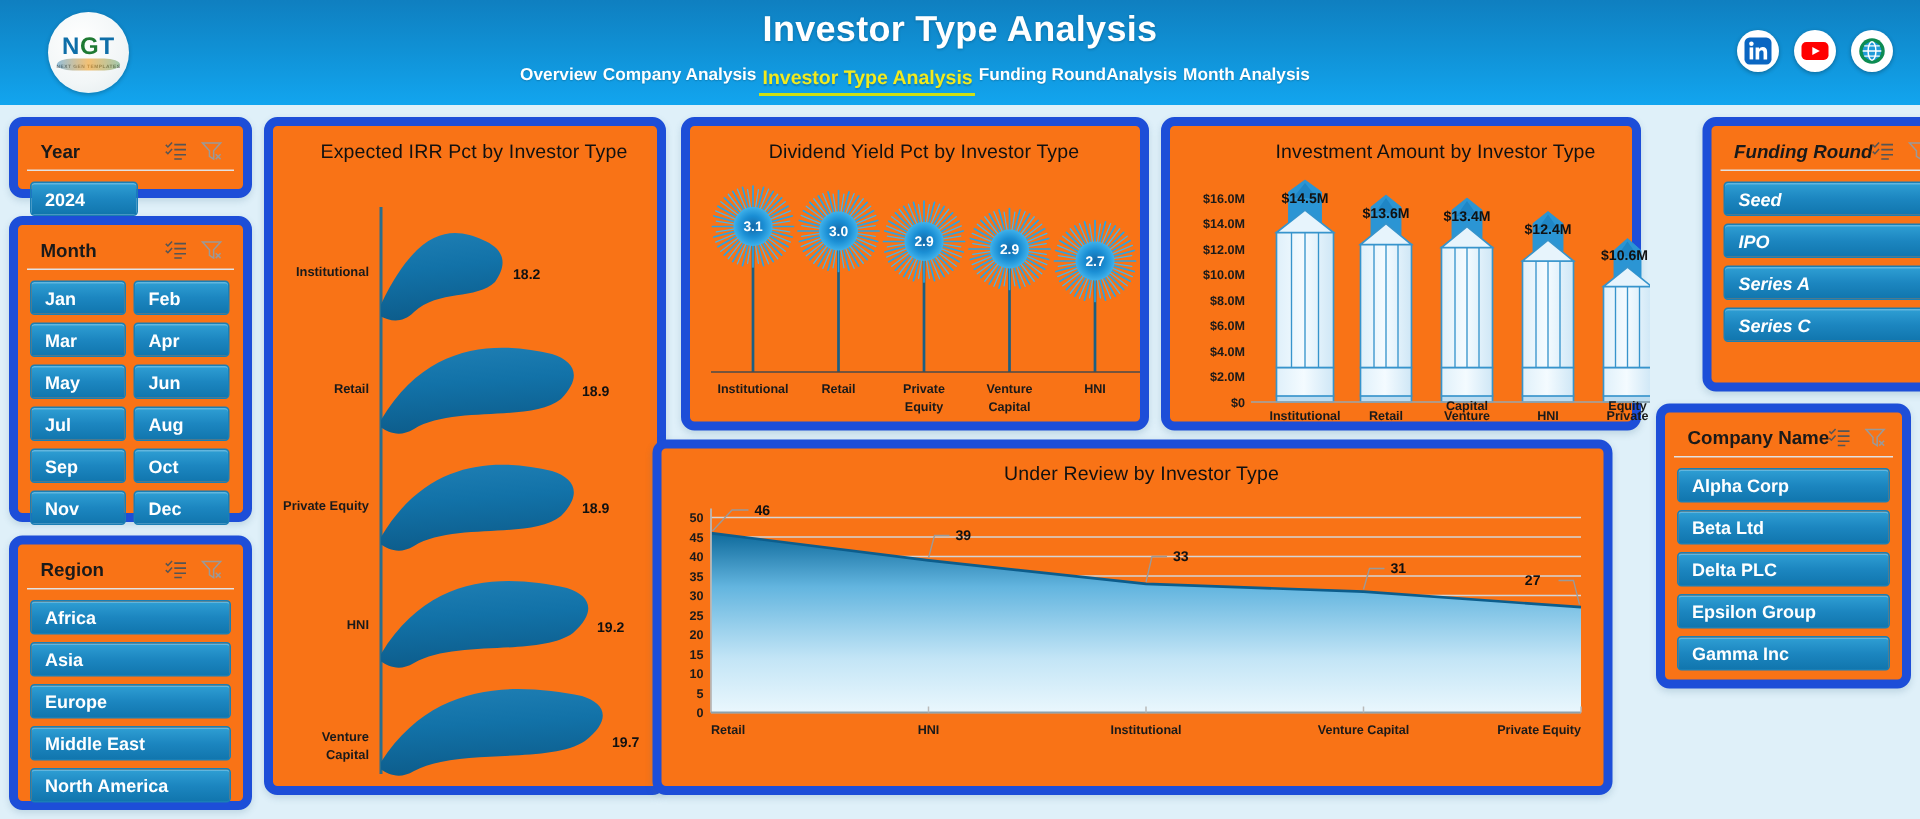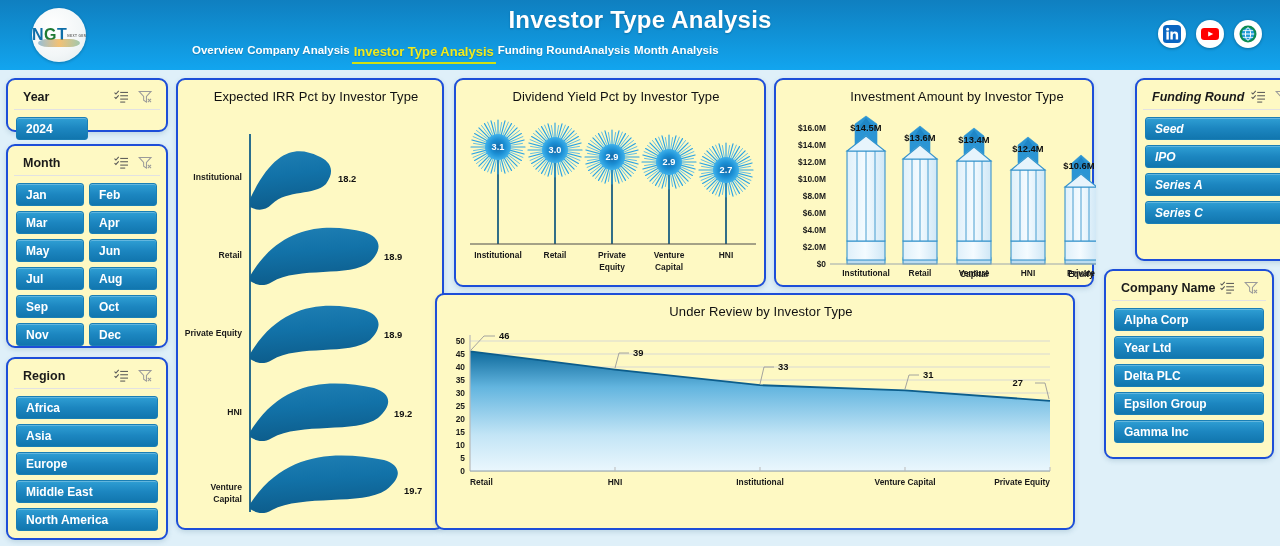--- a/index.html
+++ b/index.html
@@ -14,21 +14,21 @@
   
   .header {
     position: absolute; left: 0; top: 0; width: 1280px; height: 70px;
     background: linear-gradient(180deg, #0f7fc0 0%, #1090d4 45%, #12a5ef 100%);
   }
   .logo {
     position: absolute; left: 32px; top: 8px; width: 54px; height: 54px;
     border-radius: 50%;
     background: radial-gradient(circle at 40% 35%, #ffffff 0%, #f2f6f7 60%, #e2eaec 100%);
     box-shadow: 0 1px 3px rgba(0,0,0,.25);
-    display: flex; flex-direction: row; align-items: center; justify-content: flex-start;
+    display: flex; flex-direction: column; align-items: center; justify-content: center;
     overflow: hidden;
   }
   .logo-main { font-size: 16px; font-weight: bold; letter-spacing: .5px; line-height: 1; }
   .logo-n { color: #0e6ea8; } .logo-g { color: #1f7a33; } .logo-t { color: #0e6ea8; }
   .logo-sub {
     font-size: 3.2px; font-weight: bold; color: #6b6b6b;
     letter-spacing: .35px; margin-top: 2.5px; white-space: nowrap;
   }
   .logo-swoosh {
     position: absolute; left: 6px; top: 31px; width: 42px; height: 8px;
@@ -37,43 +37,43 @@
     opacity: .75;
   }
   .dash-title {
     position: absolute; left: 0; top: 6px; width: 1280px;
     text-align: center; color: #ffffff;
     font-size: 24px; font-weight: bold; letter-spacing: .2px;
     text-shadow: 0 1px 2px rgba(0,0,0,.22);
   }
   .navbar {
     position: absolute; left: 190px; top: 44px; width: 840px; height: 24px;
-    display: flex; align-items: flex-start; justify-content: flex-start;
+    display: flex; align-items: flex-start; justify-content: center;
   }
   .nav-item {
     color: #ffffff; font-size: 11.5px; font-weight: bold;
     white-space: nowrap; padding: 0 2px; cursor: pointer;
     text-shadow: 0 1px 1px rgba(0,0,0,.2);
   }
   .nav-item.active {
     color: #f2ea1c; font-size: 13px;
     border-bottom: 2.5px solid #cfe014;
     padding-bottom: 3px; text-decoration: none;
   }
   .socials { position: absolute; right: 18px; top: 20px; display: flex; gap: 10px; }
   .soc {
     width: 28px; height: 28px; border-radius: 50%; background: #ffffff;
     box-shadow: 0 1px 3px rgba(0,0,0,.3);
     display: flex; align-items: center; justify-content: center; cursor: pointer;
   }
 
   
   .panel {
-    position: absolute; background: #fef9c3;
-    border: 2px solid #1d4ed8; border-radius: 9px;
+    position: absolute; background: #f97316;
+    border: 6px solid #1d4ed8; border-radius: 9px;
     box-shadow: 0 2px 5px rgba(60,110,140,.20);
   }
   .slicer-head {
     display: flex; align-items: center; height: 26px;
     padding: 0 7px 0 9px; border-bottom: 1px solid #e2e2e2;
     margin: 4px 6px 0 6px;
   }
   .slicer-title {
     font-size: 12.5px; font-weight: bold; color: #1a1a1a; flex: 1; white-space: nowrap;
   }
@@ -606,20 +606,20 @@
         <span class="hicon">
           <svg width="15" height="13" viewBox="0 0 16 14">
               <path d="M1 1.5 H14 L9 7 V13 L6 11 V7 Z" fill="none" stroke="#9a9a9a" stroke-width="1.1"></path>
               <path d="M10.5 9.5 L14 13 M14 9.5 L10.5 13" stroke="#9a9a9a" stroke-width="1.1"></path>
             </svg>
         </span>
       </span>
     </div>
     <div class="tiles">
       <div class="tile wide">Alpha Corp</div>
-      <div class="tile wide">Year Ltd</div>
+      <div class="tile wide">Beta Ltd</div>
       <div class="tile wide">Delta PLC</div>
       <div class="tile wide">Epsilon Group</div>
       <div class="tile wide">Gamma Inc</div>
     </div>
   </div>
 
 </div>
 
 </body></html>

